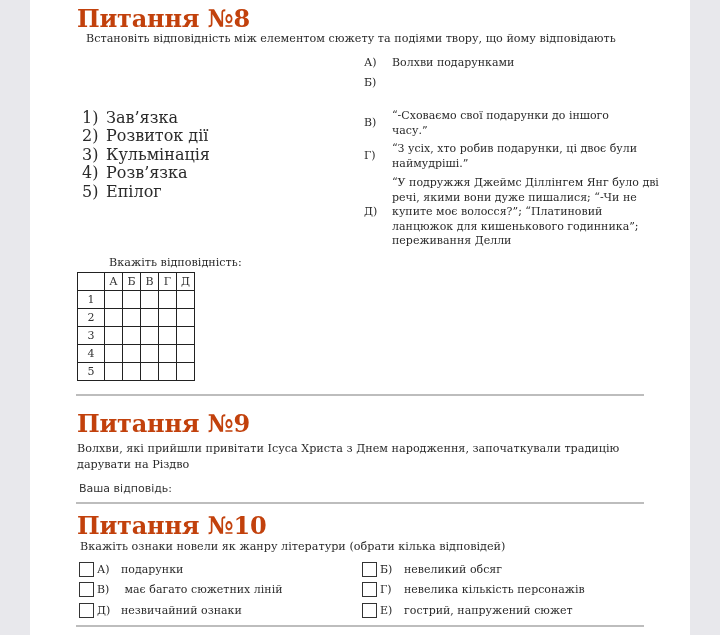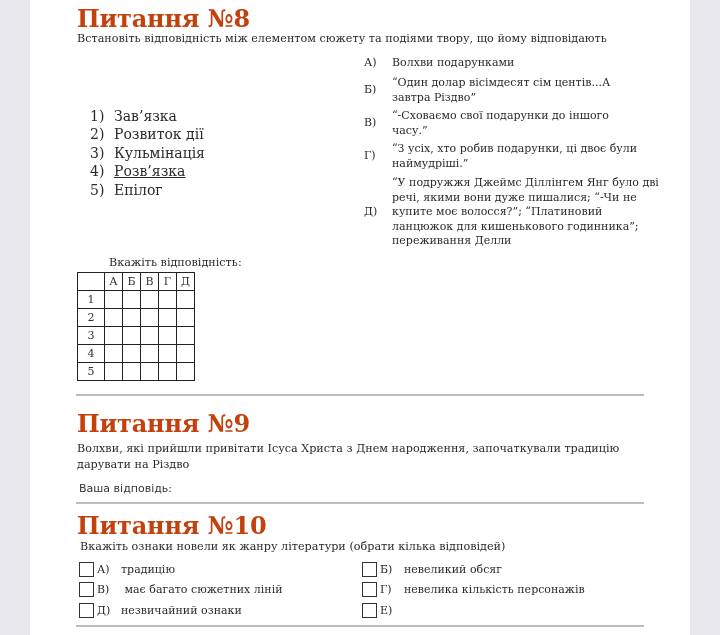--- a/index.html
+++ b/index.html
@@ -2,58 +2,57 @@
 <html><head>
 <meta charset="utf-8">
 <style>
   html, body { margin:0; padding:0; }
   body { width:720px; height:635px; background:#e8e8ec; overflow:hidden; position:relative;
          font-family:"DejaVu Serif", serif; color:#222; }
   .paper { position:absolute; left:30px; top:0; width:660px; height:635px; background:#fff; }
   h2.q-title { position:absolute; margin:0; font-family:"DejaVu Serif", serif; font-weight:bold;
                font-size:24px; color:#c2410c; letter-spacing:-0.2px; }
   .q-text { position:absolute; font-size:11.2px; color:#2a2a2a; line-height:16px; }
-  .lst-item { position:absolute; left:90px; font-size:14px; color:#2a2a2a; }
+  .lst-item { position:absolute; left:82px; font-size:16px; color:#2a2a2a; }
   .lst-item .num { display:inline-block; width:24px; }
   .opt-row { position:absolute; left:364px; font-size:11px; color:#2a2a2a; line-height:14.5px; display:flex; align-items:center; }
   .opt-row .letter { width:28px; flex:none; }
   .opt-row .txt { width:270px; }
   .divider { position:absolute; left:76px; width:568px; height:2px; background:#bdbdbd; }
   table.grid { position:absolute; left:77px; top:272px; border-collapse:collapse; font-size:11px; }
   table.grid td { border:1.5px solid #222; width:17px; height:17px; text-align:center; padding:0; color:#333; }
   table.grid td.rh { width:26px; }
   .cb-row { position:absolute; display:flex; align-items:center; font-size:11px; color:#2a2a2a; }
   .cb { width:15px; height:15px; border:1.5px solid #333; box-sizing:border-box; margin-right:3px; }
   .cb-row .letter { width:24px; }
   .answer-label { position:absolute; left:79px; top:482px; font-family:"DejaVu Sans", sans-serif; font-size:11px; color:#333; }
 </style>
 </head>
 <body>
 
 <div class="paper"></div>
 
 <h2 class="q-title" style="left:77px; top:4px;">Питання №8</h2>
-<div class="q-text" style="left:77px; top:31px;">Встановіть відповідність між елементом сюжету та подіями твору, що йому відповідають</div>
+<div class="q-text" style="left:86px; top:31px;">Встановіть відповідність між елементом сюжету та подіями твору, що йому відповідають</div>
 
 <div>
   <div class="lst-item" style="top:108px;"><span class="num">1)</span><span>Зав’язка</span></div>
   <div class="lst-item" style="top:126px;"><span class="num">2)</span><span>Розвиток дії</span></div>
   <div class="lst-item" style="top:145px;"><span class="num">3)</span><span>Кульмінація</span></div>
-  <div class="lst-item" style="top:163px;text-decoration:underline;"><span class="num">4)</span><span>Розв’язка</span></div>
+  <div class="lst-item" style="top:163px;"><span class="num">4)</span><span>Розв’язка</span></div>
   <div class="lst-item" style="top:182px;"><span class="num">5)</span><span>Епілог</span></div>
 </div>
 
 <div>
   <div class="opt-row" style="top:56px;">
       <span class="letter">А)</span>
       <span class="txt">Волхви подарунками</span>
     </div>
   <div class="opt-row" style="top:76px;">
       <span class="letter">Б)</span>
-      <span class="txt" style="width:250px">“Один долар вісімдесят сім центів...А завтра Різдво”</span>
     </div>
   <div class="opt-row" style="top:109px;">
       <span class="letter">В)</span>
       <span class="txt" style="width:240px">“-Сховаємо свої подарунки до іншого часу.”</span>
     </div>
   <div class="opt-row" style="top:142px;">
       <span class="letter">Г)</span>
       <span class="txt">“З усіх, хто робив подарунки, ці двоє були наймудріші.”</span>
     </div>
   <div class="opt-row" style="top:176px;">
@@ -122,21 +121,21 @@
 <div class="q-text" style="left:77px; top:441px; width:560px;">Волхви, які прийшли привітати Ісуса Христа з Днем народження, започаткували традицію дарувати на Різдво</div>
 <div class="answer-label">Ваша відповідь:</div>
 <div class="divider" style="top:502px;"></div>
 
 <h2 class="q-title" style="left:77px; top:511px;">Питання №10</h2>
 <div class="q-text" style="left:80px; top:539px;">Вкажіть ознаки новели як жанру літератури (обрати кілька відповідей)</div>
 
 <div class="cb-row" style="left:79px; top:562px;">
     <div class="cb"></div>
     <span class="letter">А)</span>
-    <span>традицію</span>
+    <span>подарунки</span>
   </div>
 <div class="cb-row" style="left:362px; top:562px;">
     <div class="cb"></div>
     <span class="letter">Б)</span>
     <span>невеликий обсяг</span>
   </div>
 <div class="cb-row" style="left:79px; top:582px;">
     <div class="cb"></div>
     <span class="letter">В)</span>
     <span style="white-space:pre"> має багато сюжетних ліній</span>
@@ -147,15 +146,16 @@
     <span>невелика кількість персонажів</span>
   </div>
 <div class="cb-row" style="left:79px; top:603px;">
     <div class="cb"></div>
     <span class="letter">Д)</span>
     <span>незвичайний ознаки</span>
   </div>
 <div class="cb-row" style="left:362px; top:603px;">
     <div class="cb"></div>
     <span class="letter">Е)</span>
+    <span>гострий, напружений сюжет</span>
   </div>
 
 <div class="divider" style="top:625px;"></div>
 
 </body></html>

